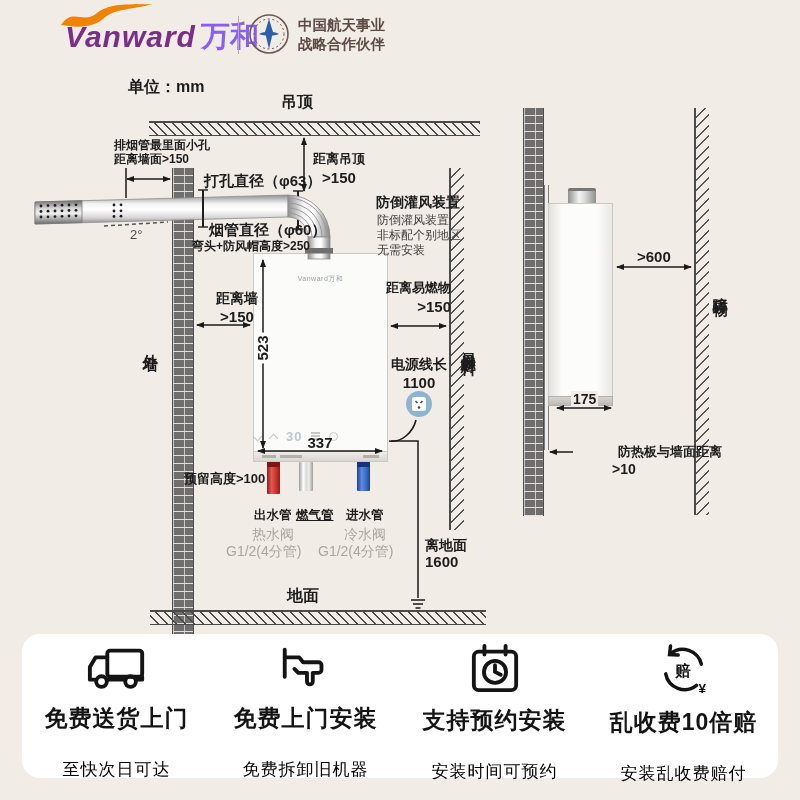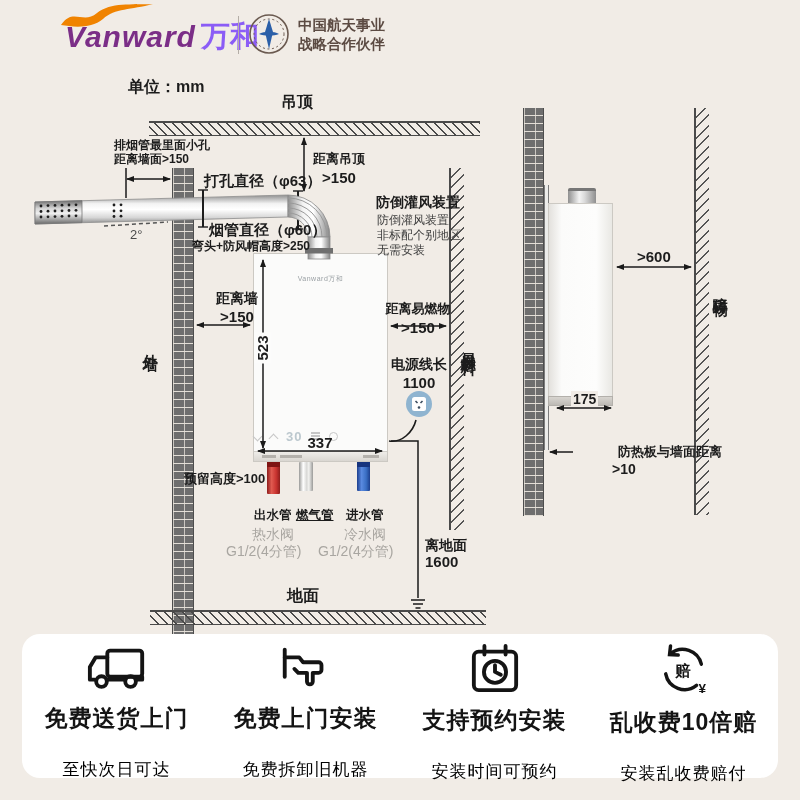--- a/index.html
+++ b/index.html
@@ -256,21 +256,21 @@
   <div class="lbl" style="left:377px;top:213px;font-size:12px;font-weight:500;color:#3c3c3c;line-height:15px;">
     <div>防倒灌风装置</div>
     <div>非标配个别地区</div>
     <div>无需安装</div>
   </div>
 
   <div class="lbl center" style="left:212px;top:290px;width:50px;">
     <div style="font-size:14px;">距离墙</div>
     <div style="font-size:15px;margin-top:2px;">&gt;150</div>
   </div>
-  <div class="lbl center" style="left:385px;top:302px;width:66px;">
+  <div class="lbl center" style="left:385px;top:281px;width:66px;text-align:right;">
     <div style="font-size:13px;">距离易燃物</div>
     <div style="font-size:15px;margin-top:2px;">&gt;150</div>
   </div>
 
   <div class="lbl" style="left:263px;top:348px;font-size:15px;background:#fcfcfb;padding:0 3px;transform:translate(-50%,-50%) rotate(-90deg);">523</div>
   <div class="lbl" style="left:320px;top:443px;font-size:15px;transform:translate(-50%,-50%);">337</div>
 
   <div class="lbl center" style="left:390px;top:356px;width:58px;">
     <div style="font-size:14px;">电源线长</div>
     <div style="font-size:15px;margin-top:2px;">1100</div>

